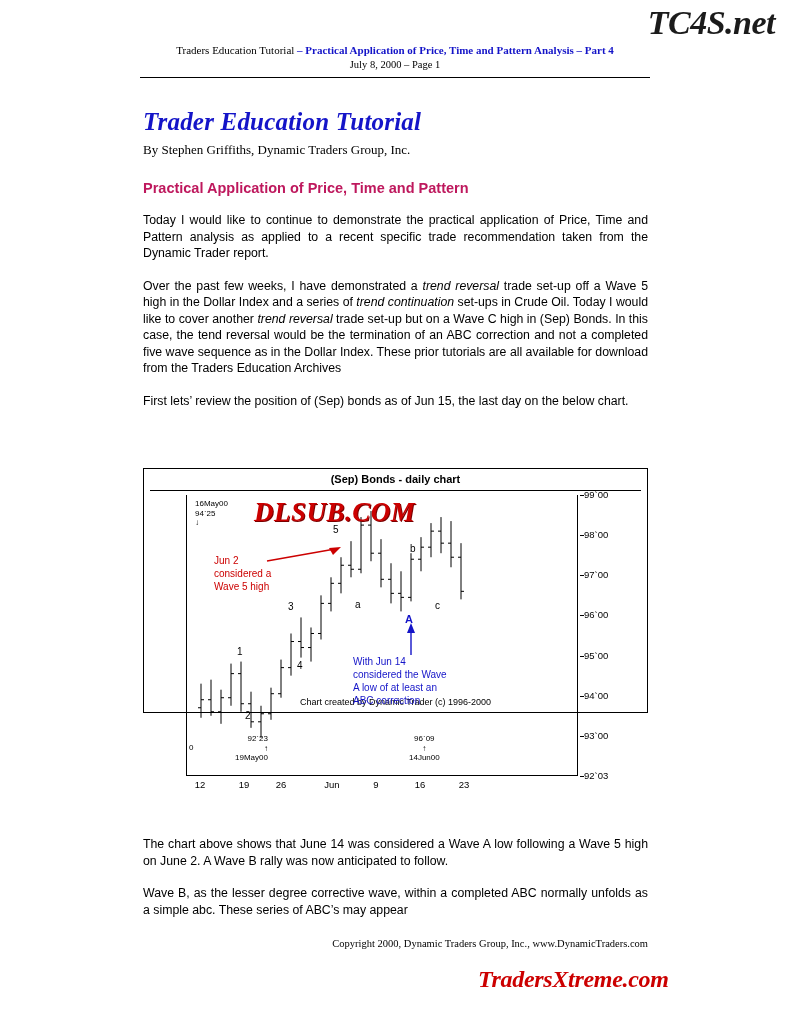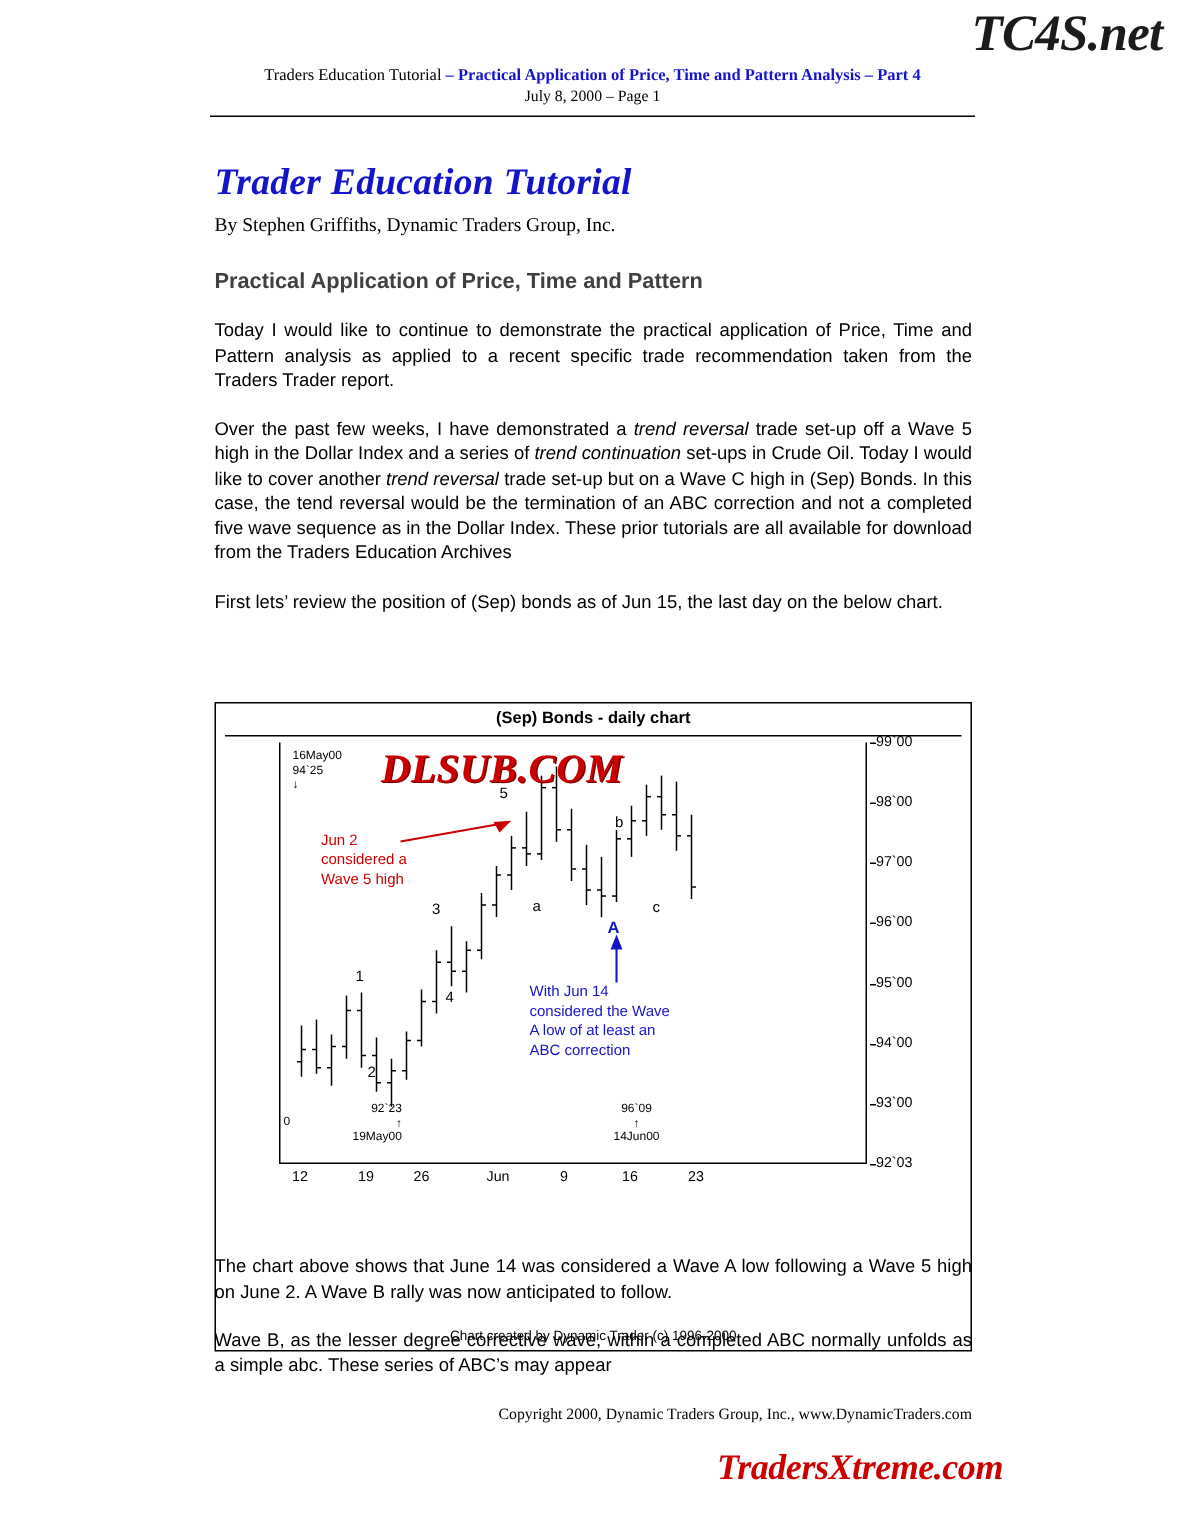--- a/index.html
+++ b/index.html
@@ -88,40 +88,40 @@
   }
   .byline {
     font-size: 13px;
     color: #000;
     margin: 0 0 22px 0;
   }
   h2.subhead {
     font-family: "Liberation Sans", sans-serif;
     font-size: 14.5px;
     font-weight: bold;
-    color: #404040;
+    color: #be185d;
     margin: 0 0 16px 0;
   }
   p.para {
     font-family: "Liberation Sans", sans-serif;
     font-size: 12.3px;
     line-height: 16.5px;
     color: #000;
     text-align: justify;
     margin: 0 0 16px 0;
   }
   p.para em { font-style: italic; }
 
   
   .chart-box {
     position: absolute;
     left: 143px;
     top: 468px;
     width: 505px;
-    height: 433px;
+    height: 245px;
     border: 1px solid #000;
     background: #ffffff;
     box-sizing: border-box;
   }
   .chart-title {
     position: absolute;
     left: 0; right: 0;
     top: 4px;
     text-align: center;
     font-family: "Liberation Sans", sans-serif;
@@ -255,21 +255,21 @@
   </div>
   <div class="header-line2">July 8, 2000 – Page  1</div>
 </div>
 <div class="header-rule"></div>
 
 <div class="content">
   <h1 class="doc-title">Trader Education Tutorial</h1>
   <p class="byline">By Stephen Griffiths, Dynamic Traders Group, Inc.</p>
   <h2 class="subhead">Practical Application of Price, Time and Pattern</h2>
 
-  <p class="para">Today I would like to continue to demonstrate the practical application of Price, Time and Pattern analysis as applied to a recent specific trade recommendation taken from the Traders Trader report.</p>
+  <p class="para">Today I would like to continue to demonstrate the practical application of Price, Time and Pattern analysis as applied to a recent specific trade recommendation taken from the Dynamic Trader report.</p>
 
   <p class="para">
     <span>Over the past few weeks, I have demonstrated a </span><em>trend reversal</em><span> trade set-up off a Wave 5 high in the Dollar Index and a series of </span><em>trend continuation</em><span> set-ups in Crude Oil. Today I would like to cover another </span><em>trend reversal</em><span> trade set-up but on a Wave C high in (Sep) Bonds. In this case, the tend reversal would be the termination of an ABC correction and not a completed five wave sequence as in the Dollar Index. These prior tutorials are all available for download from the Traders Education Archives</span>
   </p>
 
   <p class="para">First lets’ review the position of (Sep) bonds as of Jun 15, the last day on the below chart.</p>
 </div>
 
 <div class="chart-box">
   <div class="chart-title">(Sep) Bonds - daily chart</div>

